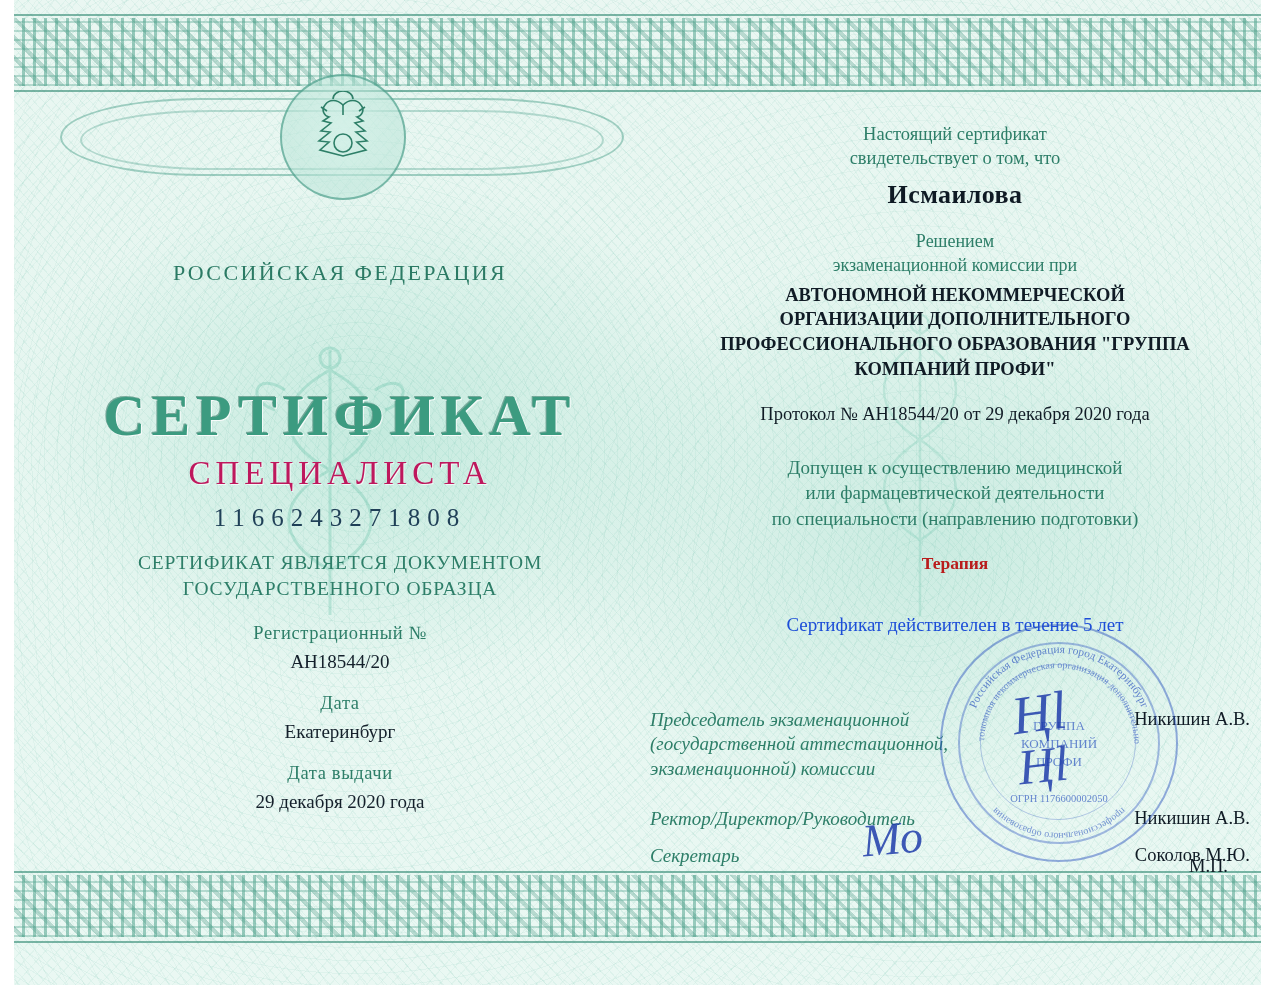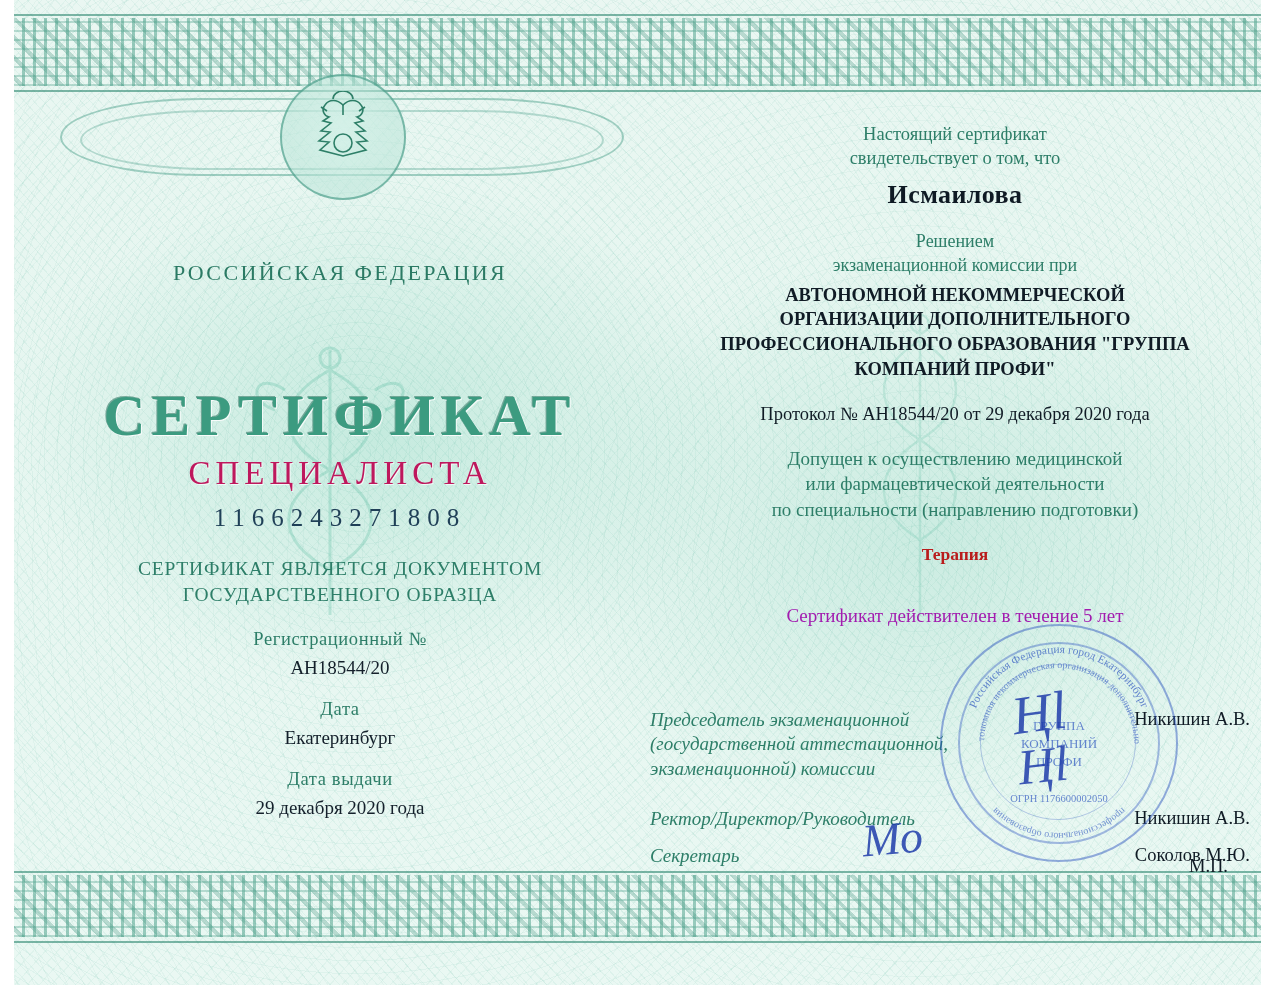--- a/index.html
+++ b/index.html
@@ -145,21 +145,21 @@
     text-shadow: 1px 1px 0 rgba(255,255,255,0.7);
   }
   .serial {
     margin-top: 12px;
     font-size: 25px;
     letter-spacing: 7px;
     color: #1f3f57;
     font-family: "Liberation Serif", serif;
   }
   .gov-doc {
-    margin-top: 24px;
+    margin-top: 18px;
     font-size: 19.5px;
     line-height: 1.35;
     letter-spacing: 0.8px;
     color: #2d7e68;
   }
   .field-label {
     margin-top: 20px;
     font-size: 18.5px;
     color: #2d7e68;
     letter-spacing: 0.6px;
@@ -207,35 +207,35 @@
     line-height: 1.34;
     font-weight: 700;
     color: #101b25;
   }
   .protocol {
     margin-top: 22px;
     font-size: 18.5px;
     color: #101b25;
   }
   .admitted {
-    margin-top: 21px;
+    margin-top: 30px;
     font-size: 19px;
     line-height: 1.34;
     color: #2d7e68;
   }
   .specialty {
     margin-top: 22px;
     font-size: 17.5px;
     font-weight: 700;
     color: #b91c1c;
   }
   .validity {
     margin-top: 40px;
     font-size: 19px;
-    color: #a21caf;
+    color: #1d4ed8;
   }
 
   
   .sign-block {
     position: absolute;
     left: 650px;
     top: 708px;
     width: 600px;
     color: #2d7e68;
   }

